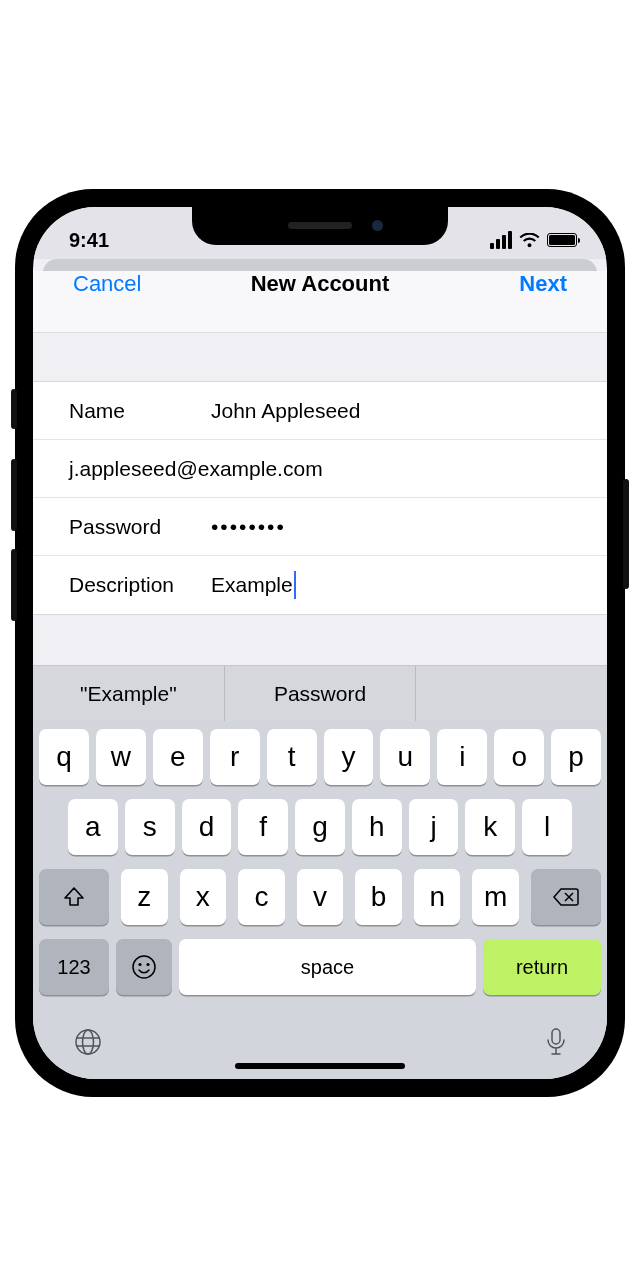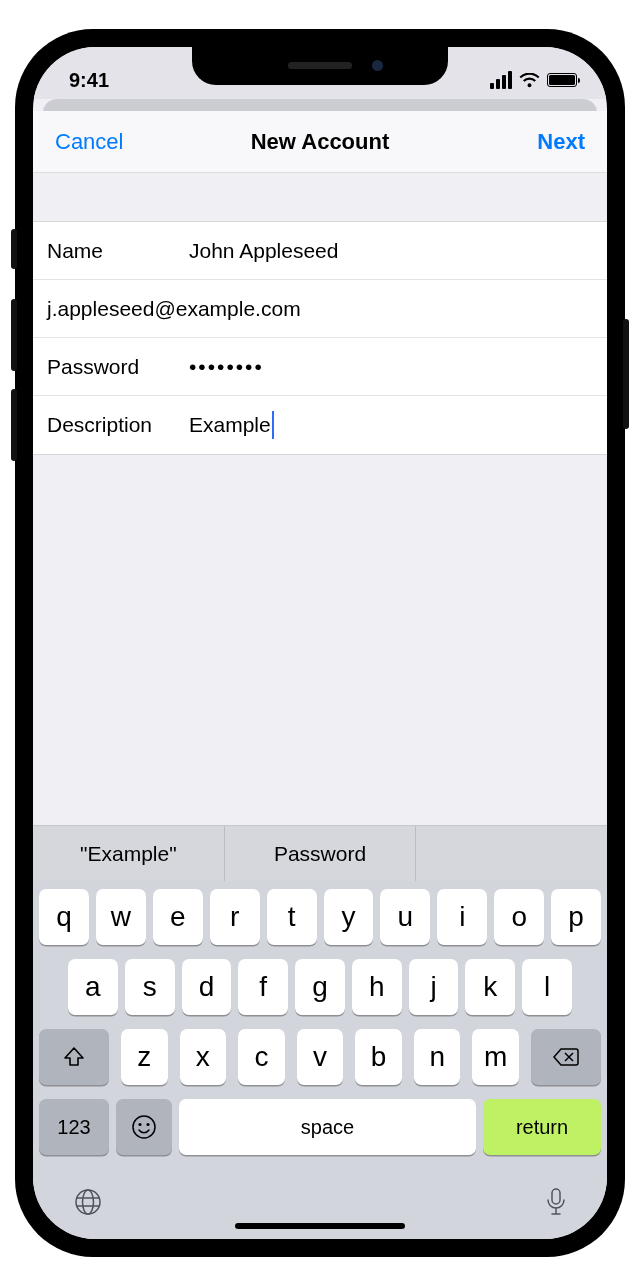--- a/index.html
+++ b/index.html
@@ -2,21 +2,21 @@
 <html><head>
   <meta charset="utf-8">
   <style>
     * { margin:0; padding:0; box-sizing:border-box; font-family:-apple-system, "Helvetica Neue", Arial, sans-serif; }
     body {
       width:640px; height:1286px; background:#fff;
       display:flex; align-items:center; justify-content:center;
     }
     
     .phone {
-      width:610px; height:1228px; background:#000;
+      width:610px; height:908px; background:#000;
       border-radius:78px; position:relative; padding:18px;
     }
     .btn-side { position:absolute; background:#111; border-radius:3px; }
     .btn-mute { left:-4px; top:200px; width:6px; height:40px; }
     .btn-vol1 { left:-4px; top:270px; width:6px; height:72px; }
     .btn-vol2 { left:-4px; top:360px; width:6px; height:72px; }
     .btn-pwr  { right:-4px; top:290px; width:6px; height:110px; }
     .screen {
       width:100%; height:100%; background:#efeff4;
       border-radius:62px; position:relative; overflow:hidden;
@@ -53,31 +53,31 @@
     .sheet-backdrop {
       height:14px; background:rgba(200,200,207,0.9);
       border-radius:14px 14px 0 0; margin:0 10px;
     }
     .sheet {
       flex:0 0 auto; background:#f8f8fa;
       border-radius:14px 14px 0 0; margin-top:-2px;
       display:flex; flex-direction:column;
     }
     .navbar {
-      height:62px; display:flex; align-items:center; justify-content:space-between;
-      padding:0 22px; border-bottom:1px solid #ddd; background:#f8f8fa;
+      height:62px; display:flex; align-items:flex-start; justify-content:space-between;
+      padding:0 40px; border-bottom:1px solid #ddd; background:#f8f8fa;
       font-size:22px;
     }
     .nav-left { color:#007aff; }
     .nav-title { font-weight:600; color:#000; position:absolute; left:50%; transform:translateX(-50%); }
     .nav-right { color:#007aff; font-weight:600; }
     .spacer { height:48px; background:#efeff4; }
     .fields { background:#fff; border-top:1px solid #d8d8dc; border-bottom:1px solid #d8d8dc; }
     .field {
-      display:flex; align-items:center; padding:0 14px; height:58px;
+      display:flex; align-items:center; padding:0 36px; height:58px;
       border-bottom:1px solid #e4e4e8; font-size:21px;
     }
     .field:last-child { border-bottom:none; }
     .field-label { width:142px; color:#000; }
     .field-value { flex:1; color:#000; display:flex; align-items:center; }
     .cursor {
       display:inline-block; width:2.5px; height:28px;
       background:#2f6df6; margin-left:1px;
     }
     .content-fill { flex:1; background:#efeff4; }

